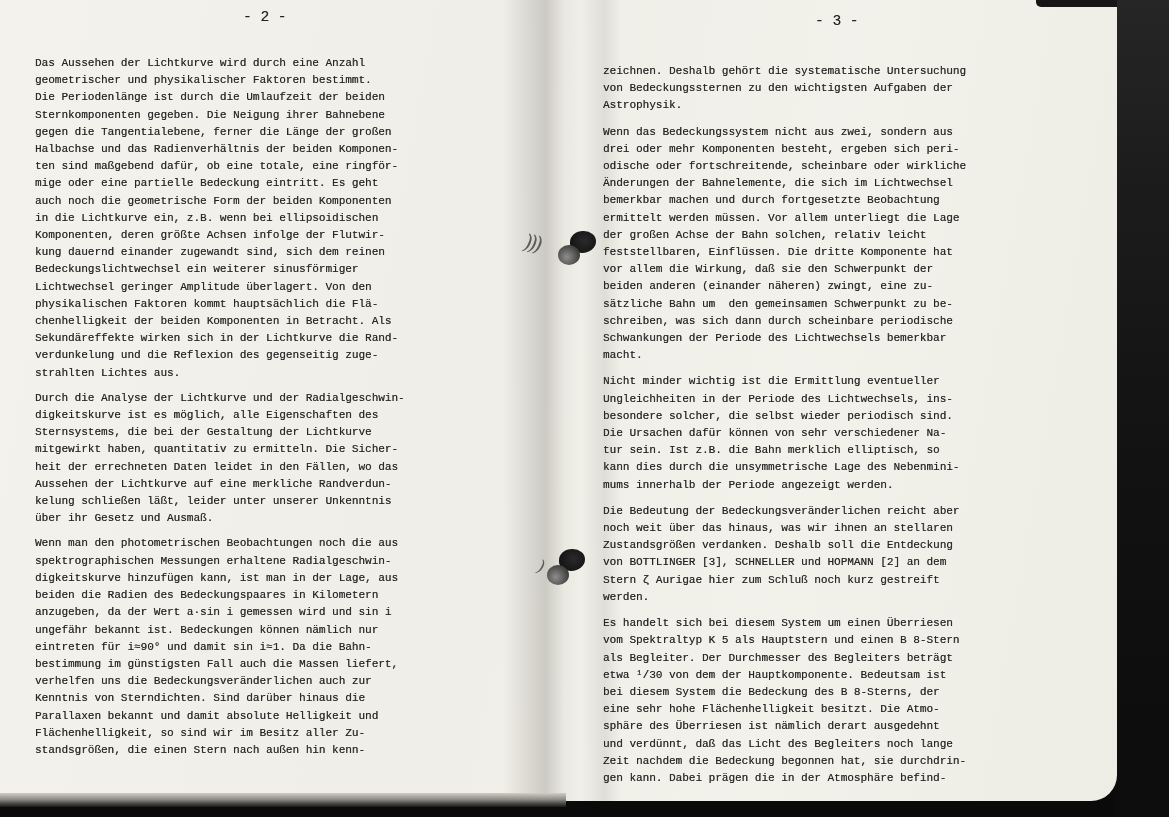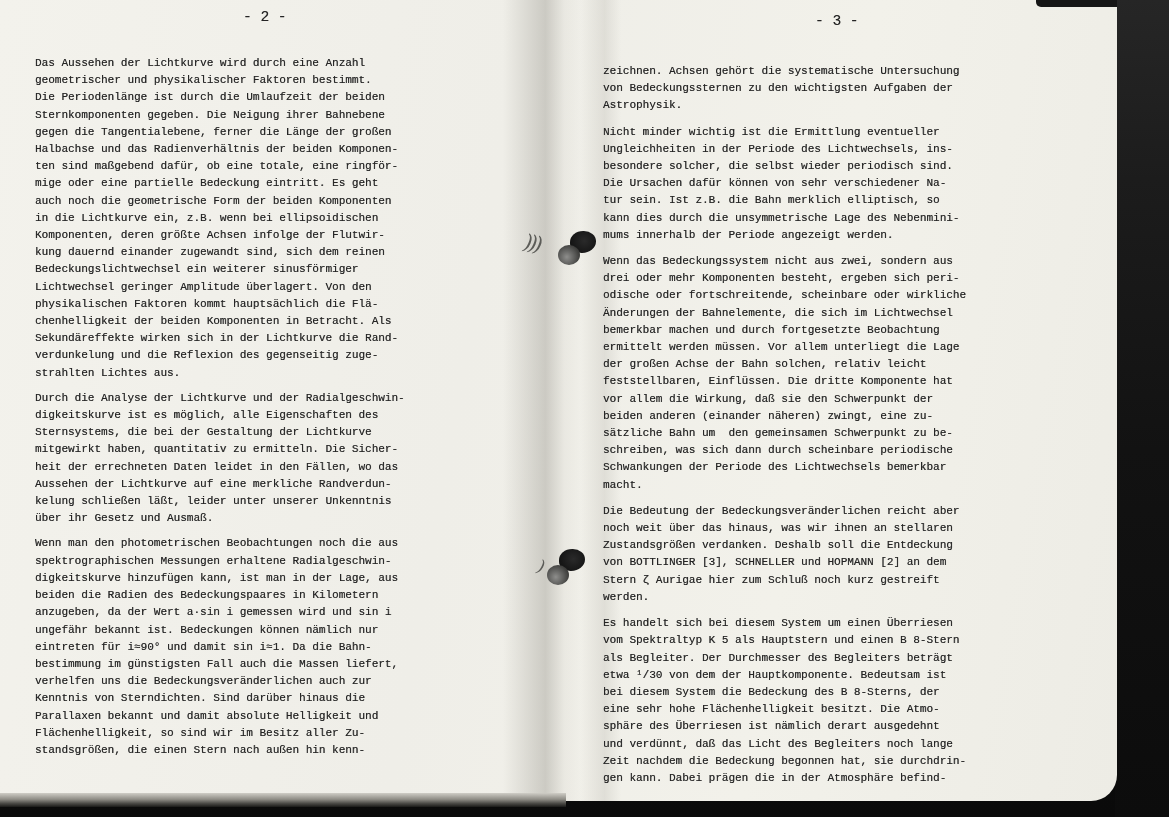--- a/index.html
+++ b/index.html
@@ -122,44 +122,44 @@
 bestimmung im günstigsten Fall auch die Massen liefert,
 verhelfen uns die Bedeckungsveränderlichen auch zur
 Kenntnis von Sterndichten. Sind darüber hinaus die
 Parallaxen bekannt und damit absolute Helligkeit und
 Flächenhelligkeit, so sind wir im Besitz aller Zu-
 standsgrößen, die einen Stern nach außen hin kenn-</p>
     </div>
 
     <div class="page page-right">
       <div class="page-num">- 3 -</div>
-      <p>zeichnen. Achsen gehört die systematische Untersuchung
+      <p>zeichnen. Deshalb gehört die systematische Untersuchung
 von Bedeckungssternen zu den wichtigsten Aufgaben der
 Astrophysik.</p>
-      <p>Nicht minder wichtig ist die Ermittlung eventueller
-Ungleichheiten in der Periode des Lichtwechsels, ins-
-besondere solcher, die selbst wieder periodisch sind.
-Die Ursachen dafür können von sehr verschiedener Na-
-tur sein. Ist z.B. die Bahn merklich elliptisch, so
-kann dies durch die unsymmetrische Lage des Nebenmini-
-mums innerhalb der Periode angezeigt werden.</p>
       <p>Wenn das Bedeckungssystem nicht aus zwei, sondern aus
 drei oder mehr Komponenten besteht, ergeben sich peri-
 odische oder fortschreitende, scheinbare oder wirkliche
 Änderungen der Bahnelemente, die sich im Lichtwechsel
 bemerkbar machen und durch fortgesetzte Beobachtung
 ermittelt werden müssen. Vor allem unterliegt die Lage
 der großen Achse der Bahn solchen, relativ leicht
 feststellbaren, Einflüssen. Die dritte Komponente hat
 vor allem die Wirkung, daß sie den Schwerpunkt der
 beiden anderen (einander näheren) zwingt, eine zu-
 sätzliche Bahn um  den gemeinsamen Schwerpunkt zu be-
 schreiben, was sich dann durch scheinbare periodische
 Schwankungen der Periode des Lichtwechsels bemerkbar
 macht.</p>
+      <p>Nicht minder wichtig ist die Ermittlung eventueller
+Ungleichheiten in der Periode des Lichtwechsels, ins-
+besondere solcher, die selbst wieder periodisch sind.
+Die Ursachen dafür können von sehr verschiedener Na-
+tur sein. Ist z.B. die Bahn merklich elliptisch, so
+kann dies durch die unsymmetrische Lage des Nebenmini-
+mums innerhalb der Periode angezeigt werden.</p>
       <p>Die Bedeutung der Bedeckungsveränderlichen reicht aber
 noch weit über das hinaus, was wir ihnen an stellaren
 Zustandsgrößen verdanken. Deshalb soll die Entdeckung
 von BOTTLINGER [3], SCHNELLER und HOPMANN [2] an dem
 Stern ζ Aurigae hier zum Schluß noch kurz gestreift
 werden.</p>
       <p>Es handelt sich bei diesem System um einen Überriesen
 vom Spektraltyp K 5 als Hauptstern und einen B 8-Stern
 als Begleiter. Der Durchmesser des Begleiters beträgt
 etwa ¹/30 von dem der Hauptkomponente. Bedeutsam ist

